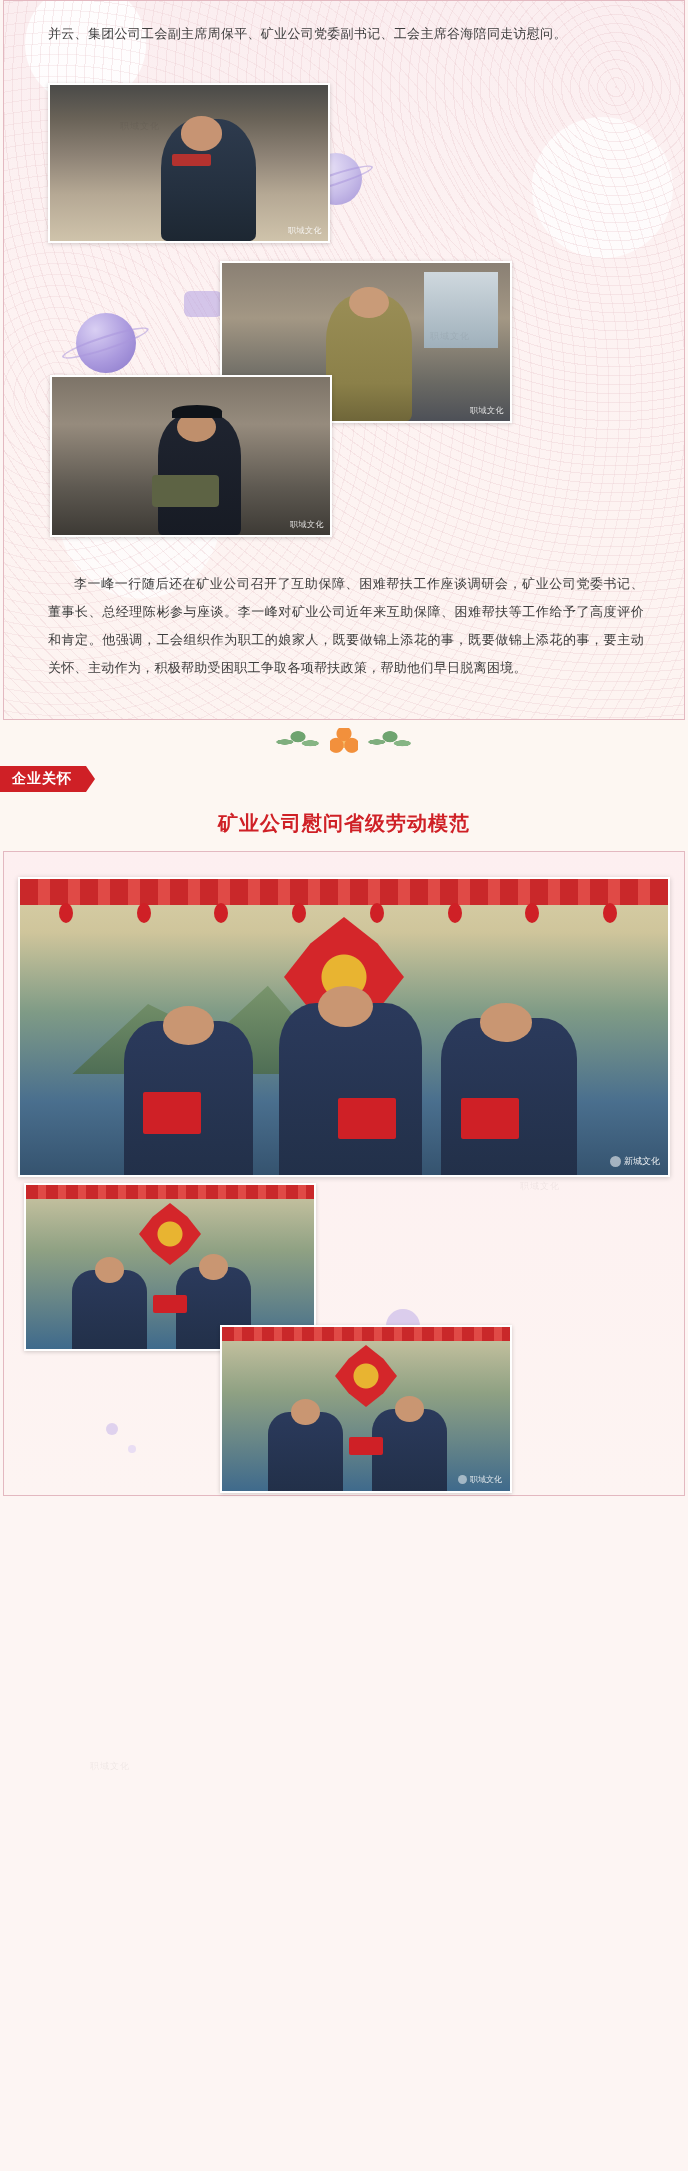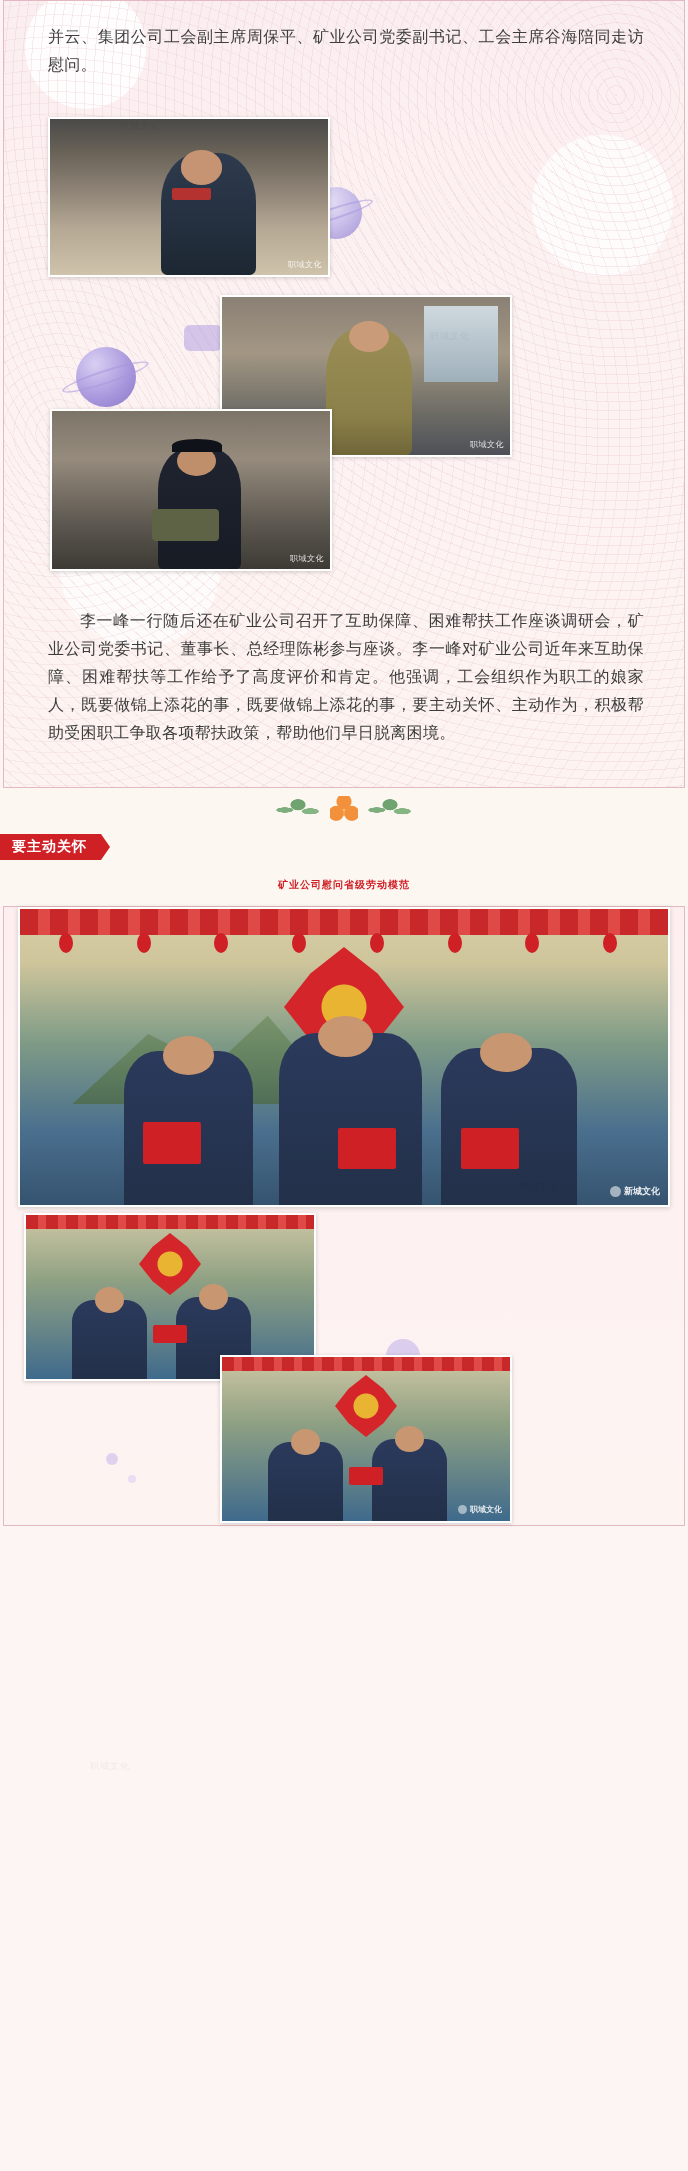--- a/index.html
+++ b/index.html
@@ -36,21 +36,21 @@
     content: "";
     position: absolute; inset: 0;
     background-image:
       repeating-radial-gradient(circle at 90% 12%, rgba(233,200,205,0.35) 0 1px, rgba(0,0,0,0) 1px 9px),
       repeating-radial-gradient(circle at 8% 55%, rgba(233,200,205,0.28) 0 1px, rgba(0,0,0,0) 1px 11px);
     pointer-events: none;
   }
 
   .para {
     position: relative;
-    font-size: 16px;
+    font-size: 13px;
     line-height: 28px;
     color: #3d3d3d;
     letter-spacing: 0.3px;
     text-align: justify;
   }
   .para.indent { text-indent: 2em; }
 
   .top-para {
     padding: 6px 40px 14px 44px;
   }
@@ -211,34 +211,33 @@
     right: -9px; top: 0;
     border-top: 13px solid transparent;
     border-bottom: 13px solid transparent;
     border-left: 9px solid #cf2026;
   }
 
   .sub-title {
     background: #fdf7f2;
     text-align: center;
     color: #cf2026;
-    font-size: 10px;
+    font-size: 20px;
     font-weight: bold;
     letter-spacing: 1px;
     padding: 12px 0 14px 0;
   }
 
   
   .article-card-2 {
     position: relative;
     border: 1px solid #e3b8c0;
     background: linear-gradient(180deg,#fdeff0 0%, #fdf4f2 100%);
     margin: 0 3px;
-    padding: 0 0 18px 0;
-    font-weight: bold;
+    padding: 25px 0 18px 0;
   }
 
   .hero-photo {
     position: relative;
     margin: 0 14px;
     height: 300px;
     border: 2px solid #ffffff;
     box-shadow: 0 1px 5px rgba(0,0,0,0.18);
     overflow: hidden;
     background: linear-gradient(180deg,#d8cfa8 0%, #cfc59b 18%, #7f9b86 45%, #4a6f8e 75%, #35536f 100%);
@@ -415,21 +414,21 @@
     <p class="para indent bottom-para">李一峰一行随后还在矿业公司召开了互助保障、困难帮扶工作座谈调研会，矿业公司党委书记、董事长、总经理陈彬参与座谈。李一峰对矿业公司近年来互助保障、困难帮扶等工作给予了高度评价和肯定。他强调，工会组织作为职工的娘家人，既要做锦上添花的事，既要做锦上添花的事，要主动关怀、主动作为，积极帮助受困职工争取各项帮扶政策，帮助他们早日脱离困境。</p>
   </div>
 
   <div class="ornament">
     <span class="leaf"></span>
     <span class="flower"></span>
     <span class="leaf"></span>
   </div>
 
   <div class="section-tag-row">
-    <span class="section-tag">要主动关怀</span>
+    <span class="section-tag">企业关怀</span>
   </div>
 
   <div class="sub-title">矿业公司慰问省级劳动模范</div>
 
   <div class="article-card-2">
 
     <div class="hero-photo">
       <div class="banner"></div>
       <div class="lantern-row">
         <span class="lantern" style="left:6%"></span>

